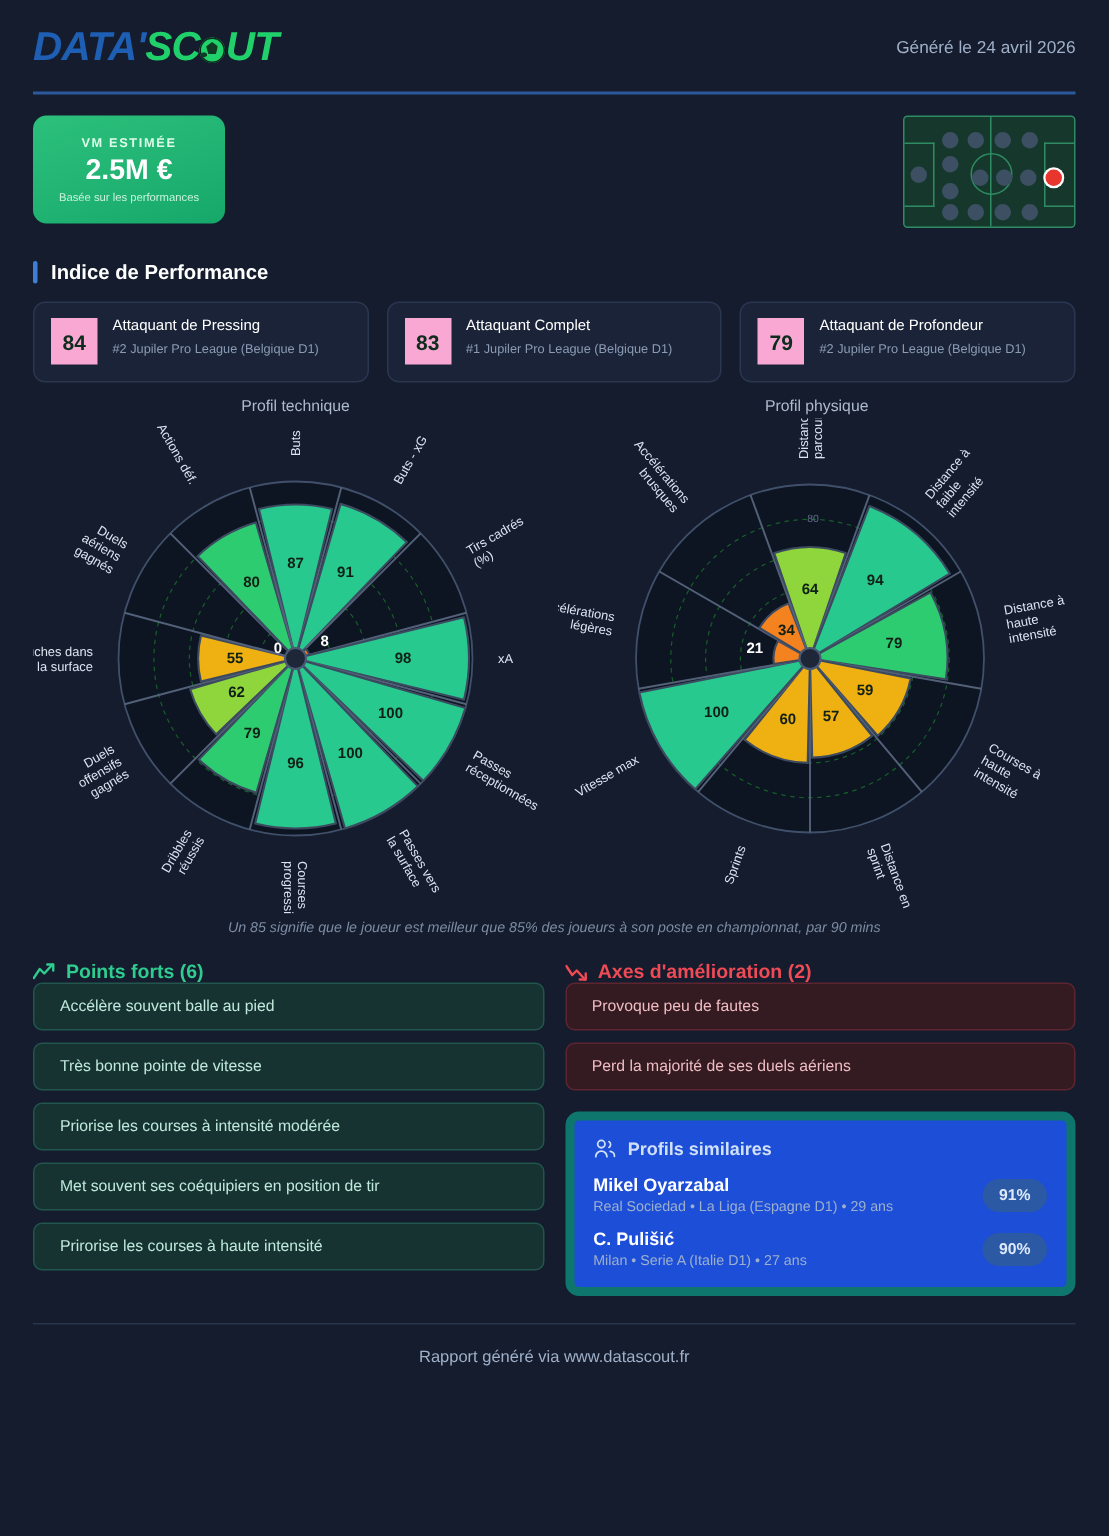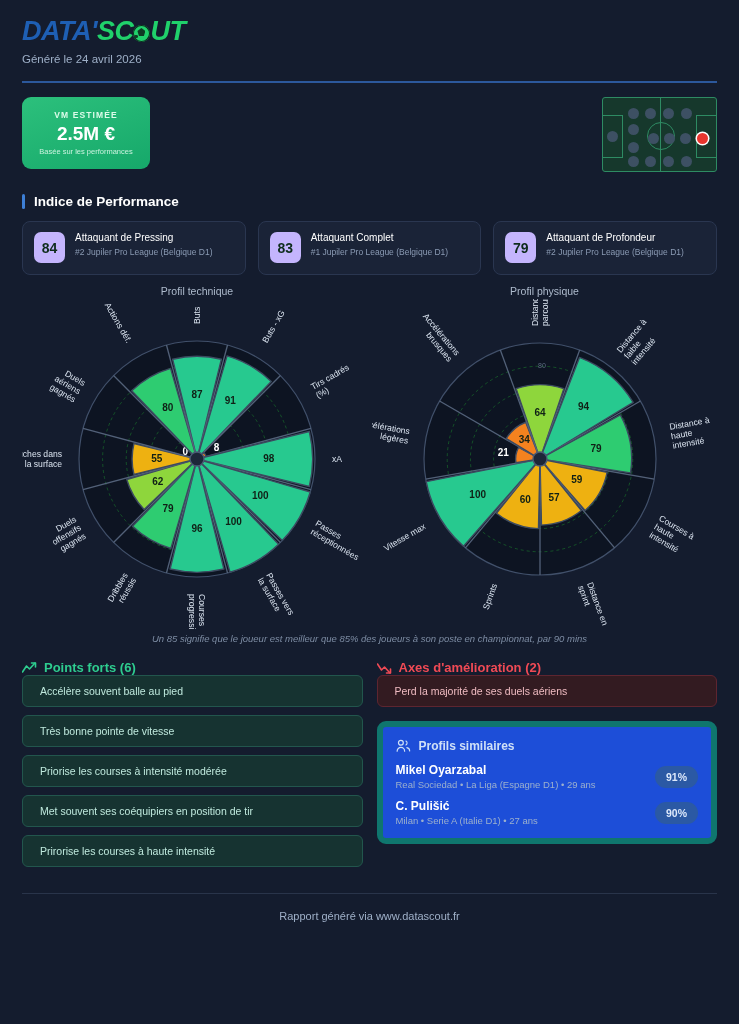--- a/index.html
+++ b/index.html
@@ -7,21 +7,21 @@
     width:739px;height:1024px;
     background:#141c2e;
     font-family:"Liberation Sans", sans-serif;
     color:#e8edf5;
     overflow:hidden;
     position:relative;
   }
   .page{position:relative;width:739px;height:1024px;box-sizing:border-box;padding:0 22px;}
 
   
-  .topbar{display:flex;align-items:flex-start;justify-content:space-between;padding-top:18px;flex-direction:column;}
+  .topbar{display:flex;align-items:flex-start;justify-content:space-between;padding-top:18px;}
   .logo{font-style:italic;font-weight:bold;font-size:27px;letter-spacing:-0.5px;line-height:1;display:flex;align-items:center;}
   .logo .d{color:#1e5fb4;}
   .logo .s{color:#20d16b;}
   .ball{display:inline-block;width:17px;height:17px;border-radius:50%;
         background:#20d16b;position:relative;margin:0 0px;top:2px;
         box-shadow:inset 0 0 0 1px #0e2a1c;}
   .ball:before{content:"";position:absolute;left:4px;top:3px;width:8px;height:8px;
         background:#103a24;clip-path:polygon(50% 0,100% 38%,81% 100%,19% 100%,0 38%);}
   .ball:after{content:"";position:absolute;left:1px;top:10px;width:4px;height:3px;background:#103a24;border-radius:40%;}
   .gendate{font-size:11.5px;color:#9fb0c8;padding-top:8px;}
@@ -51,21 +51,21 @@
   .dot.hi{background:#e8352e;box-shadow:0 0 0 1.5px #ffffff;}
 
   
   .sechead{display:flex;align-items:center;margin-top:22px;}
   .sechead .bar{width:3px;height:15px;background:#3d7fd6;margin-right:9px;border-radius:2px;}
   .sechead .t{font-size:13.5px;font-weight:bold;color:#ffffff;}
 
   
   .cards{display:flex;gap:12px;margin-top:12px;}
   .card{flex:1;background:#1a2337;border:1px solid #2a3650;border-radius:8px;padding:10px 11px;display:flex;gap:10px;box-sizing:border-box;min-height:54px;}
-  .score{width:31px;height:31px;border-radius:7px;background:#c4b5fd;color:#0d2c1b;font-weight:bold;
+  .score{width:31px;height:31px;border-radius:0;background:#f9a8d4;color:#0d2c1b;font-weight:bold;
          font-size:14px;display:flex;align-items:center;justify-content:center;flex:none;}
   .cardtxt{min-width:0;}
   .ctitle{font-size:10px;font-weight:normal;color:#ffffff;line-height:1.25;}
   .csub{font-size:8.5px;color:#8b9bb4;line-height:1.35;margin-top:2px;}
 
   
   .radars{display:flex;margin-top:10px;}
   .radarwrap{flex:1;position:relative;}
   .radartitle{text-align:center;font-size:10.5px;color:#aebbcd;margin-bottom:2px;}
   .note{text-align:center;font-size:9.5px;font-style:italic;color:#7d8ca3;margin-top:4px;}
@@ -297,20 +297,21 @@
     </div>
 
     <div class="col">
       <div class="colhead bad">
         <svg width="15" height="12" viewBox="0 0 15 12">
           <path d="M0.5 2 L4.5 8 L7.5 5 L13 11" fill="none" stroke="#f04a55" stroke-width="1.6" stroke-linecap="round" stroke-linejoin="round"></path>
           <path d="M9.5 11 L13.5 11 L13.5 7" fill="none" stroke="#f04a55" stroke-width="1.6" stroke-linecap="round" stroke-linejoin="round"></path>
         </svg>
         <span>Axes d'amélioration (2)</span>
       </div>
+      <div class="item bad">Provoque peu de fautes</div>
       <div class="item bad">Perd la majorité de ses duels aériens</div>
 
       <div class="simcard">
         <div class="simhead">
           <svg width="15" height="14" viewBox="0 0 16 15">
             <circle cx="5.2" cy="4" r="2.6" fill="none" stroke="#cfe0f7" stroke-width="1.3"></circle>
             <path d="M1.2 13 a4 4 0 0 1 8 0" fill="none" stroke="#cfe0f7" stroke-width="1.3" stroke-linecap="round"></path>
             <path d="M10.6 2.2 a2.4 2.4 0 0 1 0 4.2" fill="none" stroke="#cfe0f7" stroke-width="1.2" stroke-linecap="round"></path>
             <path d="M11.6 9.2 a3.6 3.6 0 0 1 3 3.6" fill="none" stroke="#cfe0f7" stroke-width="1.2" stroke-linecap="round"></path>
           </svg>

